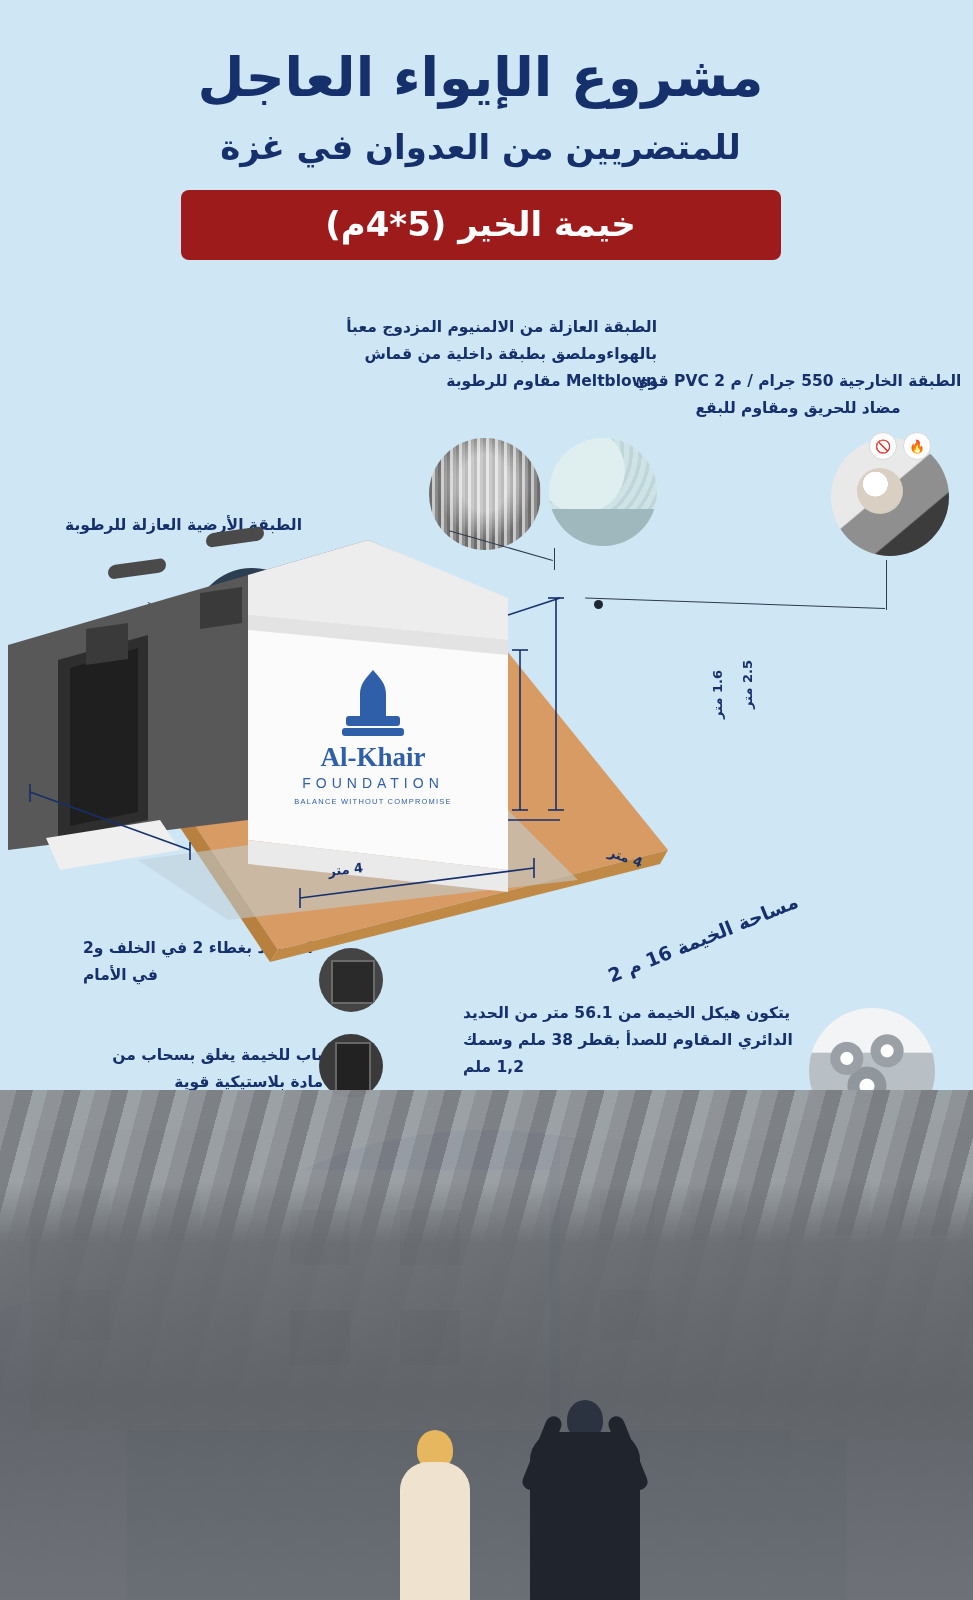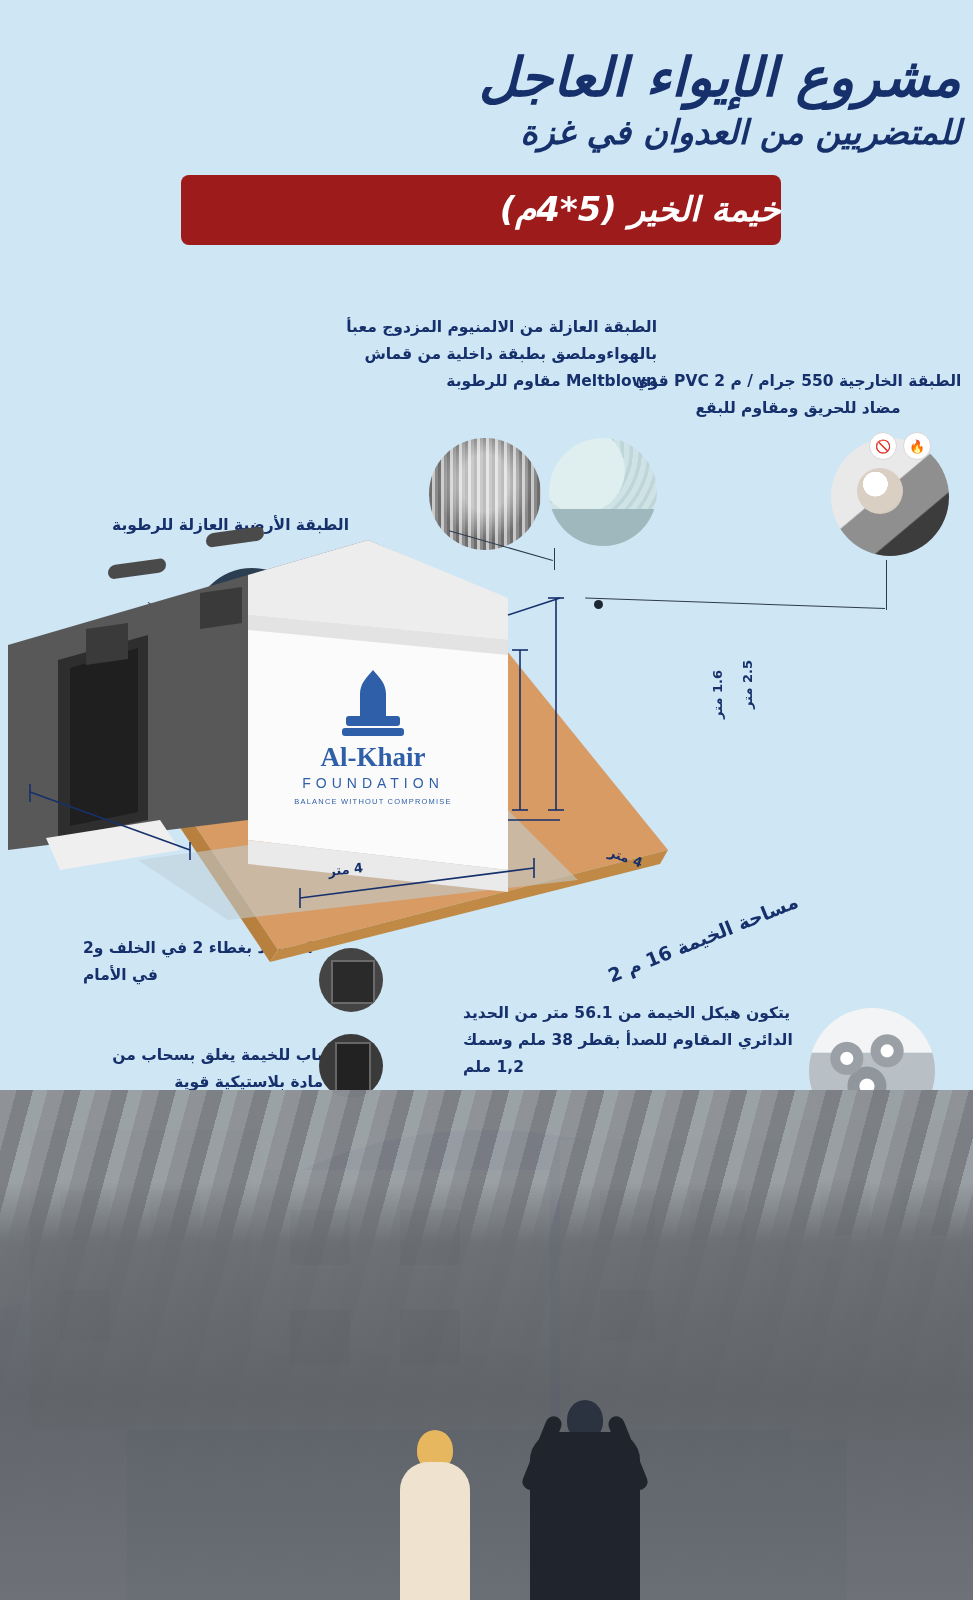--- a/index.html
+++ b/index.html
@@ -4,37 +4,37 @@
 <style>
   html,body{margin:0;padding:0;}
   body{
     width:973px;height:1600px;position:relative;overflow:hidden;
     background:#cfe6f5;
     font-family:"DejaVu Sans","Liberation Sans",sans-serif;
   }
   .root{position:absolute;inset:0;}
 
   
-  .header{position:absolute;top:48px;left:0;right:12px;font-style:italic;}
+  .header{position:absolute;top:48px;left:0;right:12px;text-align:center;}
   .title-main{
     font-size:54px;font-weight:bold;color:#16306b;line-height:1.12;letter-spacing:-1px;
   }
   .title-sub{
-    font-size:34px;font-weight:bold;color:#16306b;margin-top:4px;line-height:1.2;
+    font-size:34px;font-weight:bold;color:#16306b;margin-top:19px;line-height:1.2;
   }
   .badge{
     margin:22px auto 0;width:600px;background:#9e1b1b;border-radius:8px;
     padding:14px 0 16px;color:#ffffff;font-size:34px;font-weight:bold;
   }
 
   
   .callout{position:absolute;color:#16306b;font-size:15.5px;line-height:1.75;font-weight:bold;}
   .c-insul{top:314px;right:316px;width:340px;text-align:right;}
   .c-outer{top:368px;right:10px;width:330px;text-align:center;margin-left:15px;}
-  .c-ground{top:512px;right:624px;width:260px;text-align:right;}
+  .c-ground{top:512px;right:671px;width:260px;text-align:right;}
   .c-windows{top:935px;right:650px;width:240px;text-align:left;}
   .c-door{top:1042px;right:650px;width:240px;text-align:right;}
   .c-frame{top:1000px;right:170px;width:340px;text-align:left;}
 
   
   .bubble{position:absolute;border-radius:50%;overflow:hidden;}
   .b-bubblewrap{top:438px;right:316px;width:108px;height:108px;
     background:
       radial-gradient(circle at 30% 30%, #dfeff0 0 40%, transparent 41%),
       repeating-radial-gradient(circle at 12px 12px, #cfe3e6 0 5px, #bcd6da 6px 9px),

